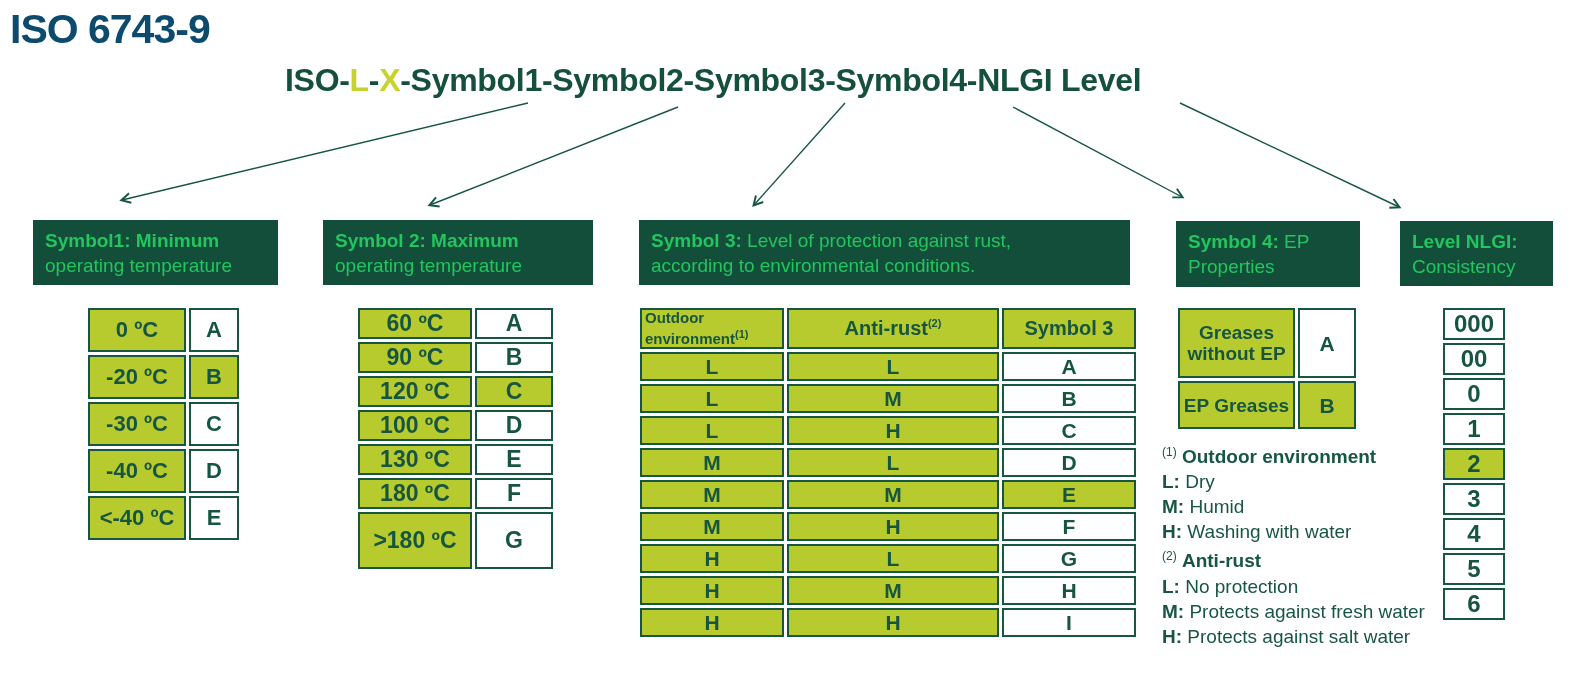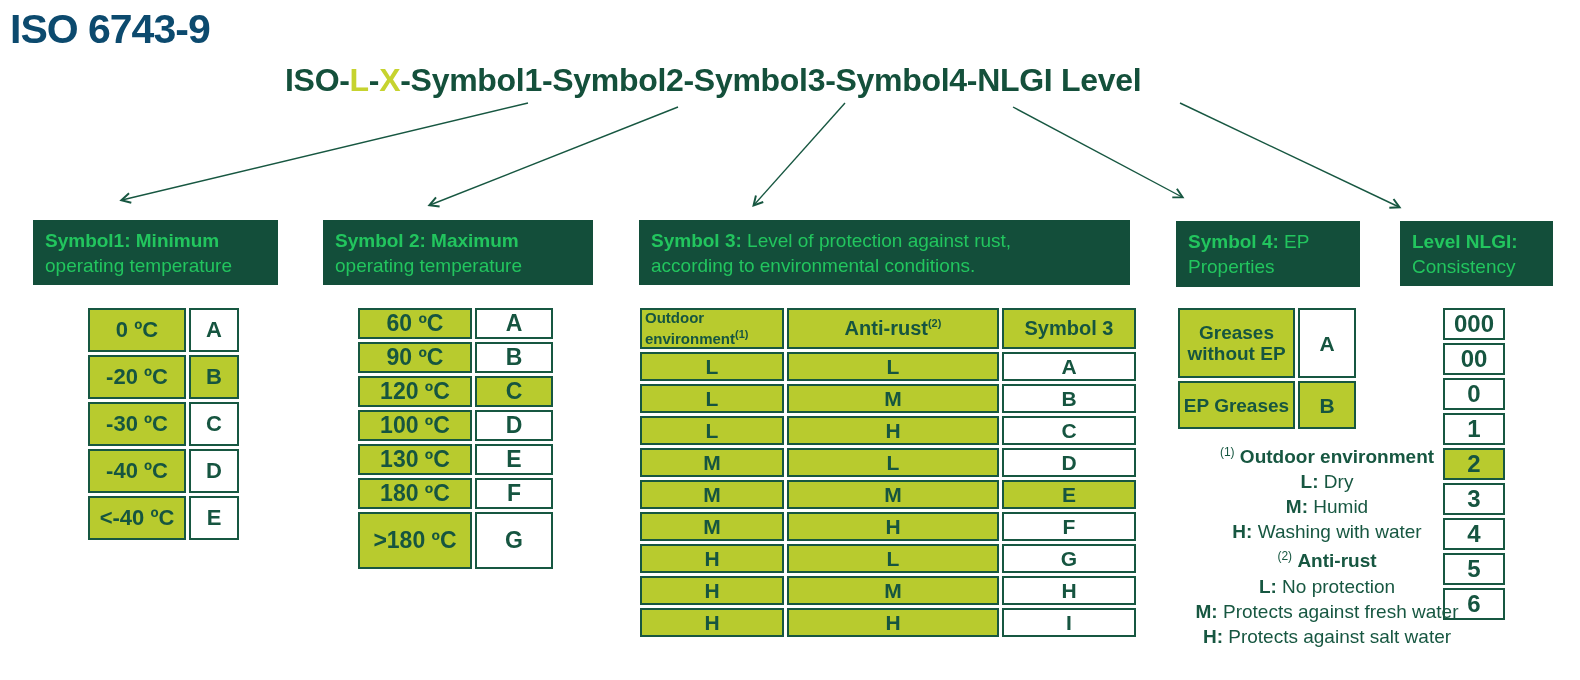--- a/index.html
+++ b/index.html
@@ -65,21 +65,21 @@
   .t4 .c1{width:109px;}
   .t4 .c2{width:50px;font-size:21px;}
   .t4 .r1 td{height:66px;}
   .t4 .r2 td{height:44px;}
   
   .t5{left:1440px;top:305px;font-size:24px;}
   .t5 td{height:24px;width:54px;}
   
   .footnotes{
     position:absolute;left:1162px;top:440px;width:330px;
-    font-size:19px;line-height:25px;color:#175741;text-align:center;
+    font-size:19px;line-height:25px;color:#175741;
   }
   .fn-h sup{font-size:12px;}
   .fn2{}
 </style>
 </head>
 <body>
 
 <div class="page">
 
   <div class="title">ISO 6743-9</div>

